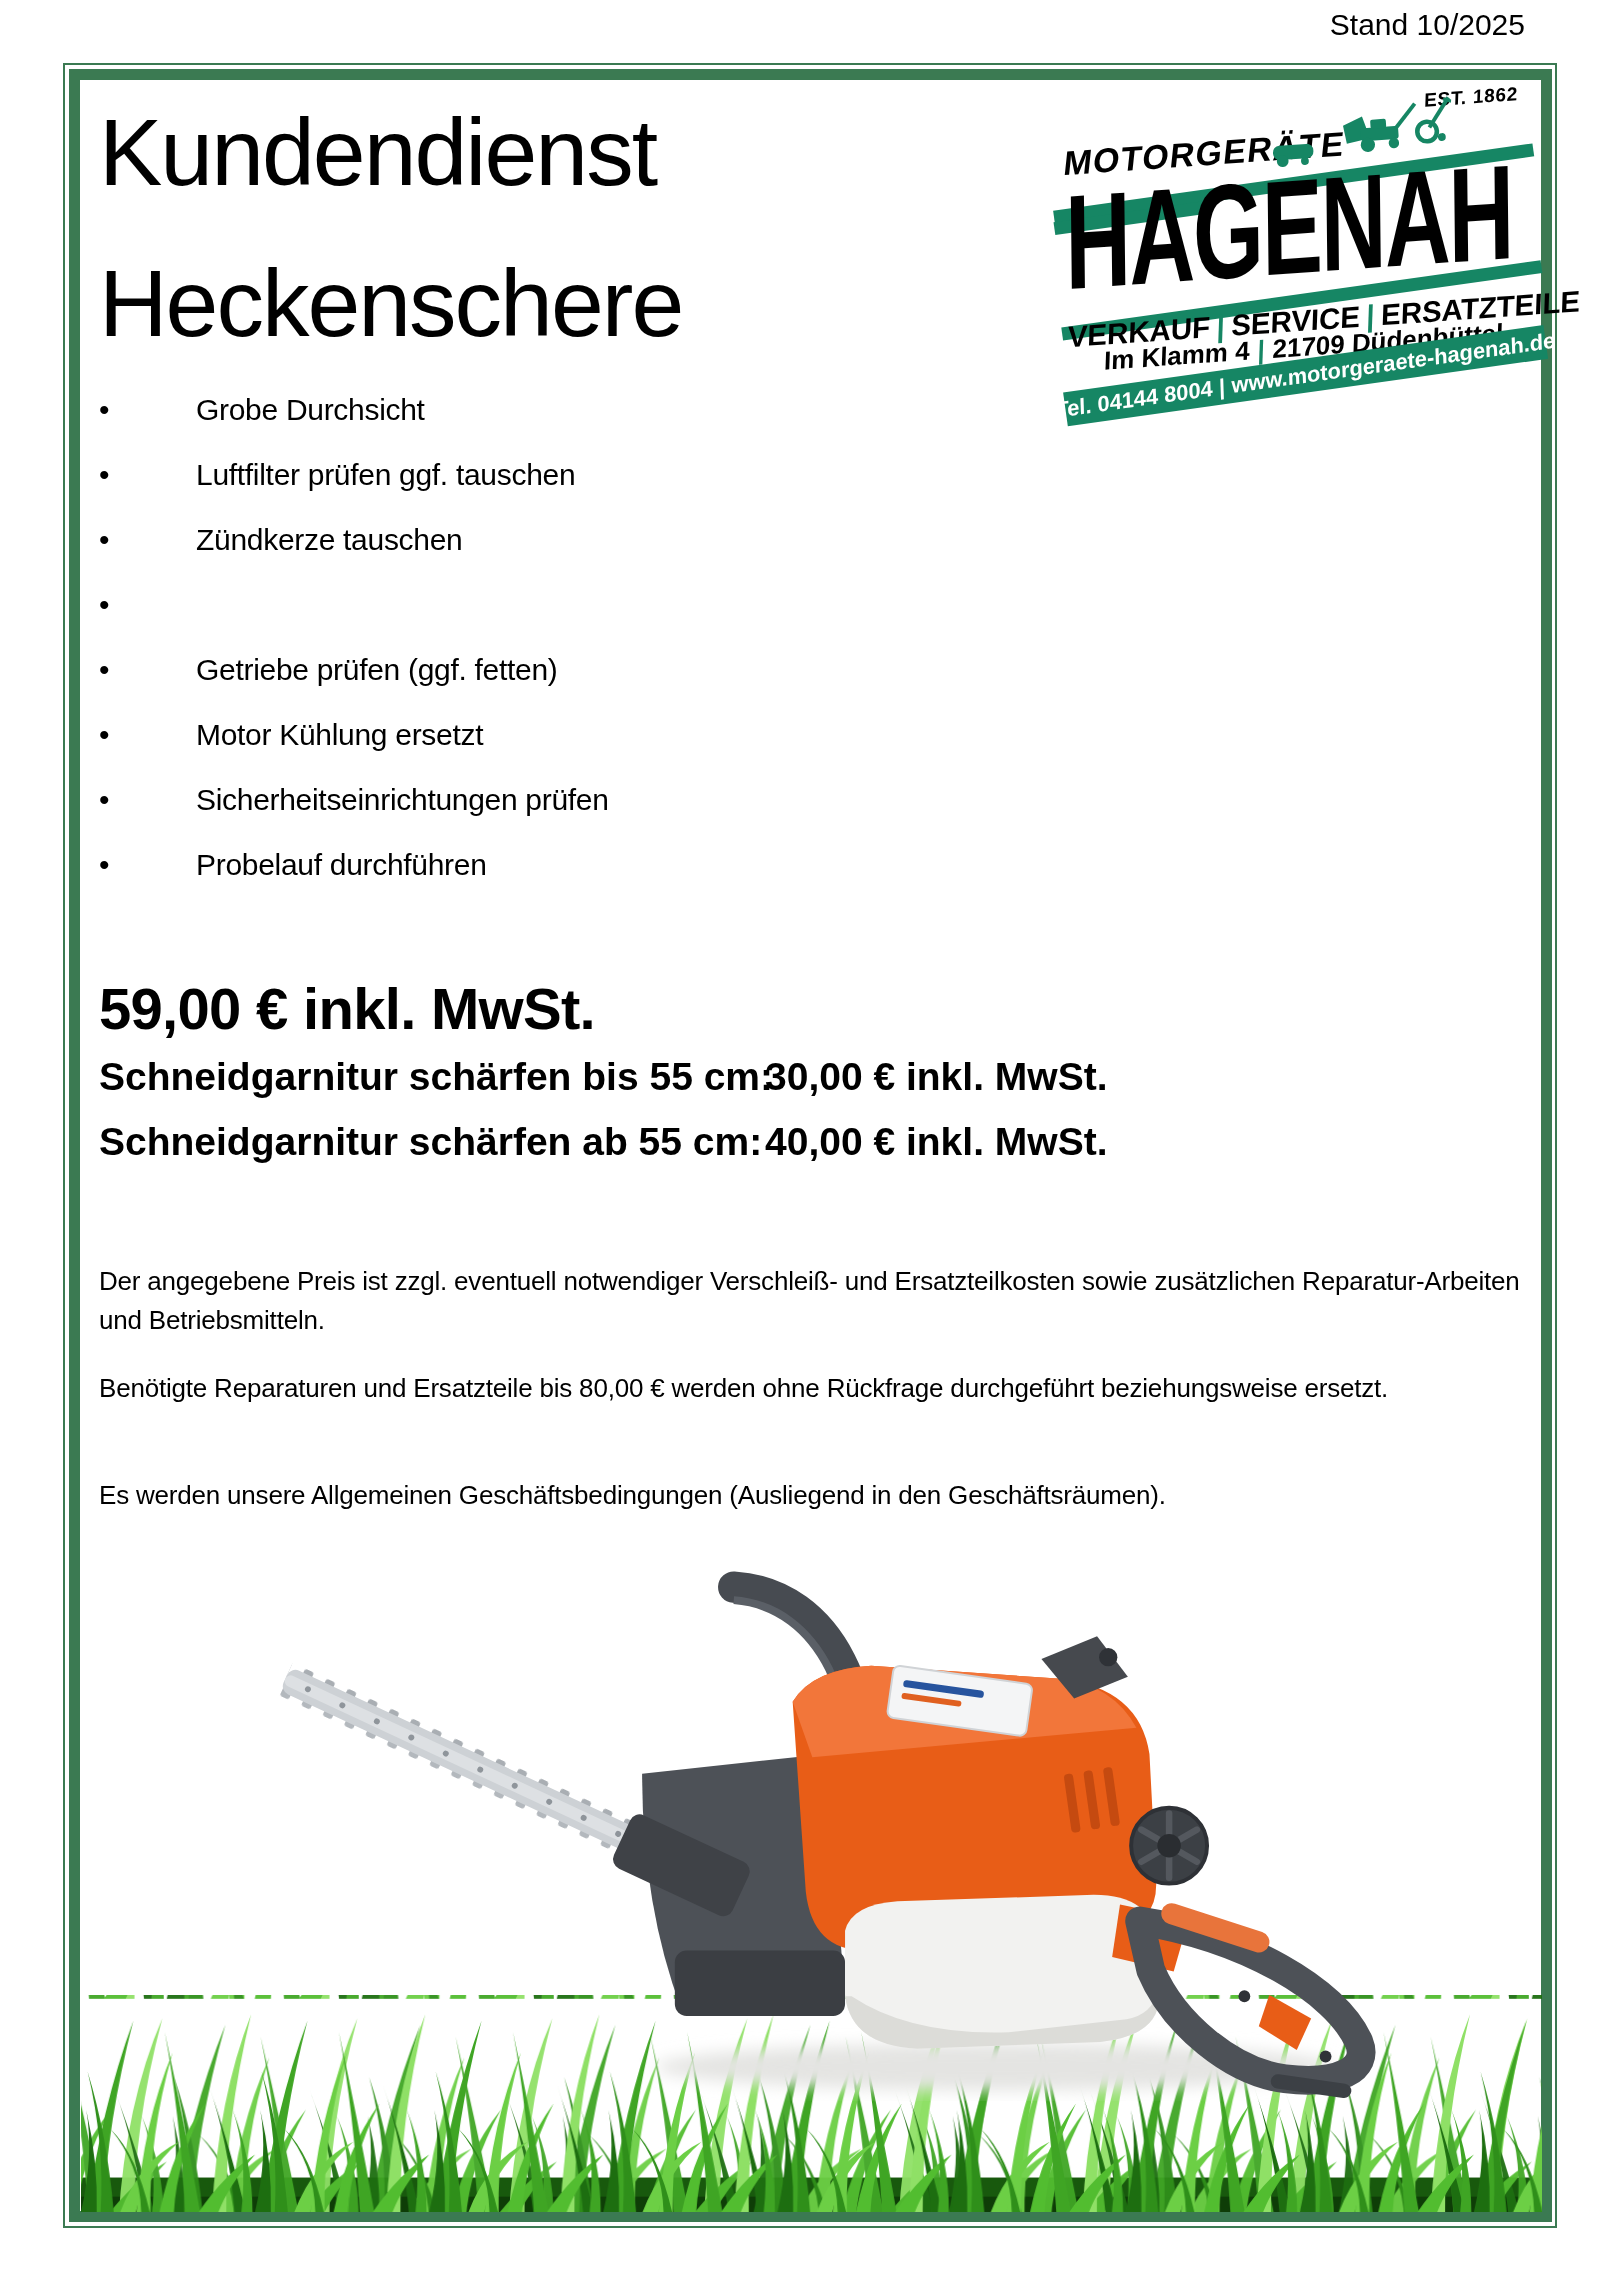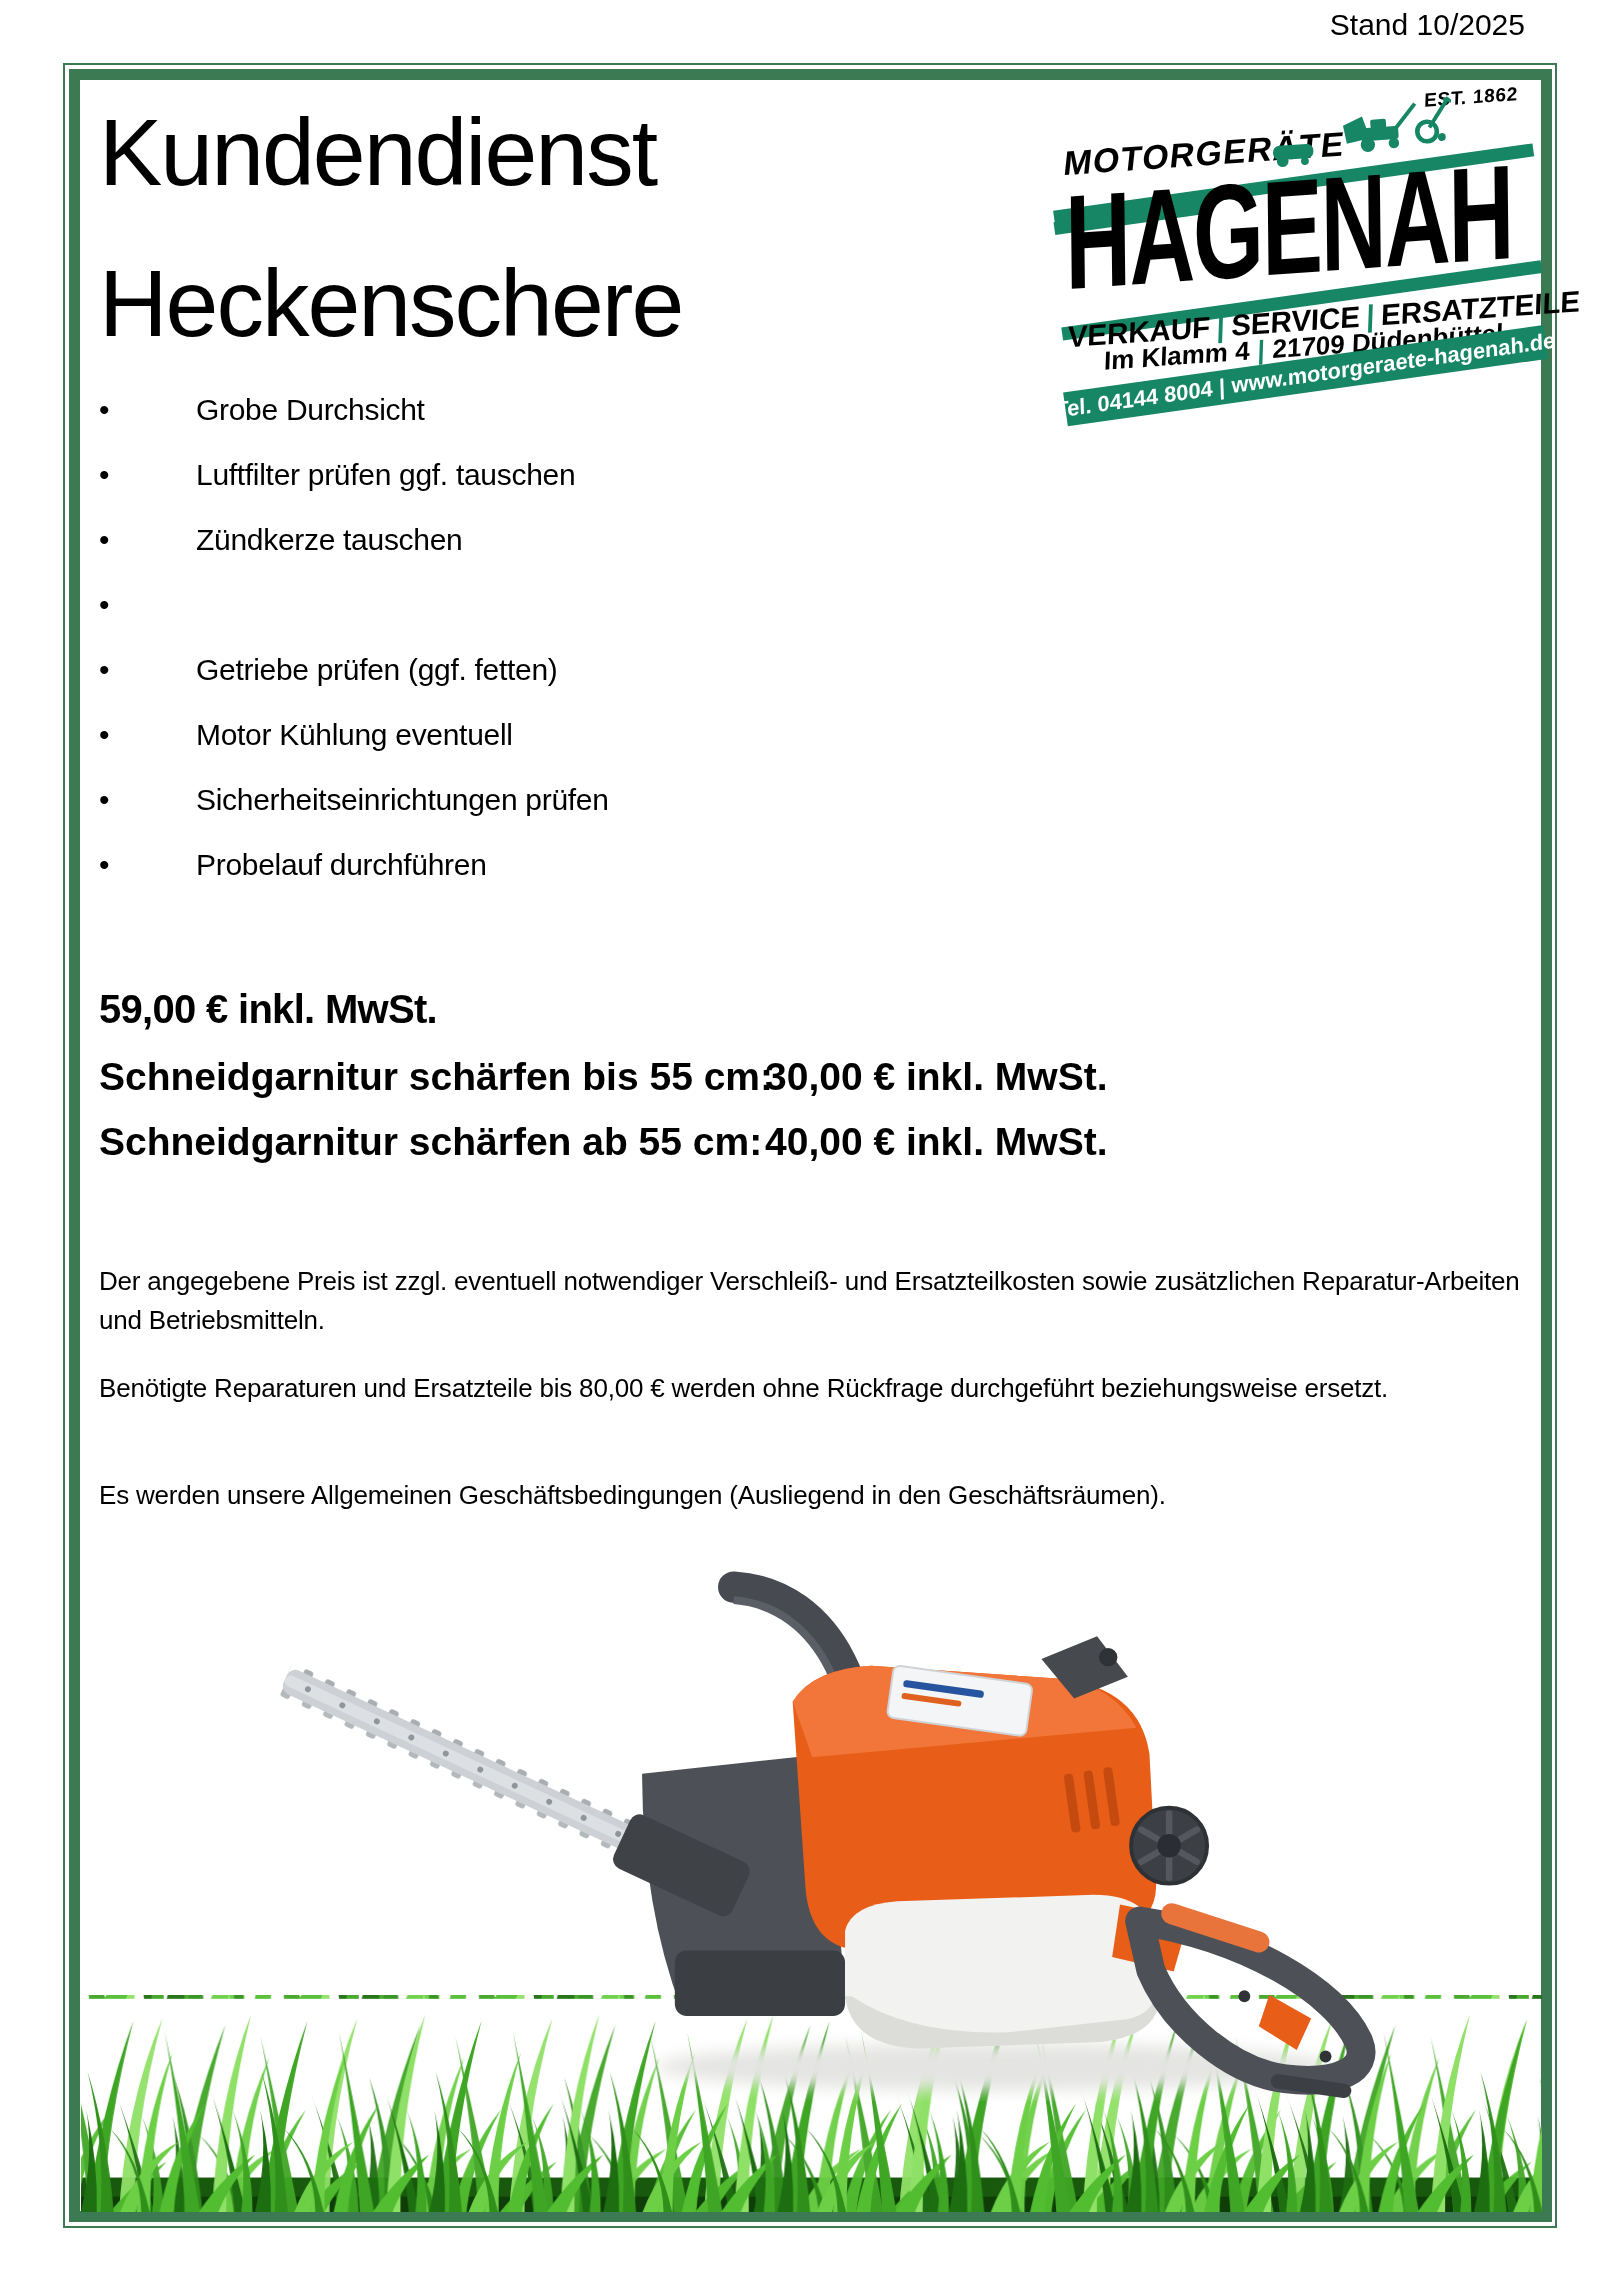--- a/index.html
+++ b/index.html
@@ -47,21 +47,21 @@
     white-space:nowrap;}
   .telbar .sep{padding:0 6.5px;}
 
   
   .svc-list{left:99px;top:393px;width:1375px;list-style:none;margin:0;padding:0;}
   .svc-list li{height:65px;display:flex;align-items:flex-start;
     font-size:30px;line-height:34px;letter-spacing:-0.3px;}
   .svc-list .marker{width:97px;flex:0 0 97px;font-size:30px;}
 
   
-  .main-price{left:99px;top:979px;font-size:40px;font-weight:bold;line-height:60px;
+  .main-price{left:99px;top:979px;font-size:58px;font-weight:bold;line-height:60px;
     letter-spacing:-0.7px;white-space:nowrap;}
   .price-row{left:99px;width:1375px;font-size:39px;font-weight:bold;line-height:42px;
     white-space:nowrap;}
   .price-row-1{top:1056px;}
   .price-row-2{top:1121px;}
   .price-row .price-value{position:absolute;left:666px;top:0;}
 
   
   .term{left:99px;width:1424px;font-size:26px;line-height:39px;letter-spacing:-0.2px;}
   .term-1{top:1262px;}
@@ -145,21 +145,21 @@
     </li>
   <li>
       <span class="marker">•</span>
     </li>
   <li>
       <span class="marker">•</span>
       <span>Getriebe prüfen (ggf. fetten)</span>
     </li>
   <li>
       <span class="marker">•</span>
-      <span>Motor Kühlung eventuell</span>
+      <span>Motor Kühlung ersetzt</span>
     </li>
   <li>
       <span class="marker">•</span>
       <span>Sicherheitseinrichtungen prüfen</span>
     </li>
   <li>
       <span class="marker">•</span>
       <span>Probelauf durchführen</span>
     </li>
 </ul>

